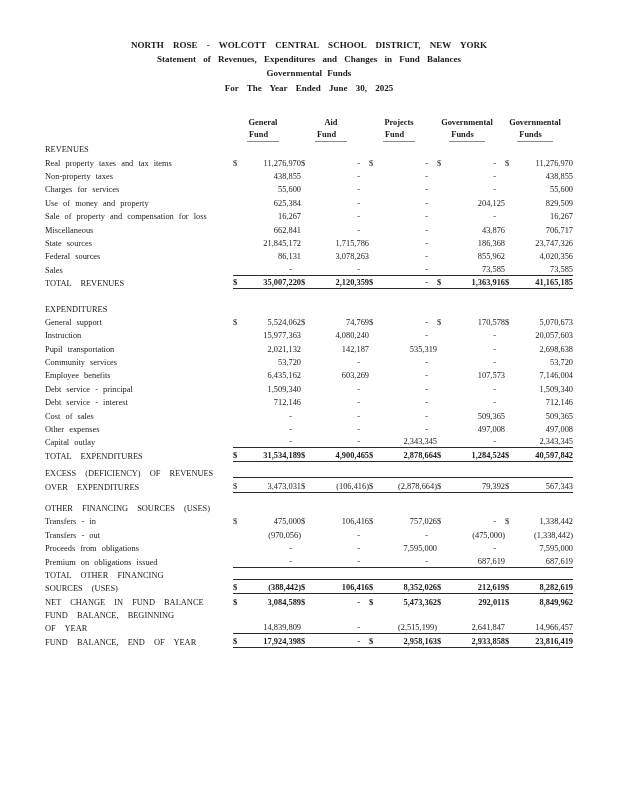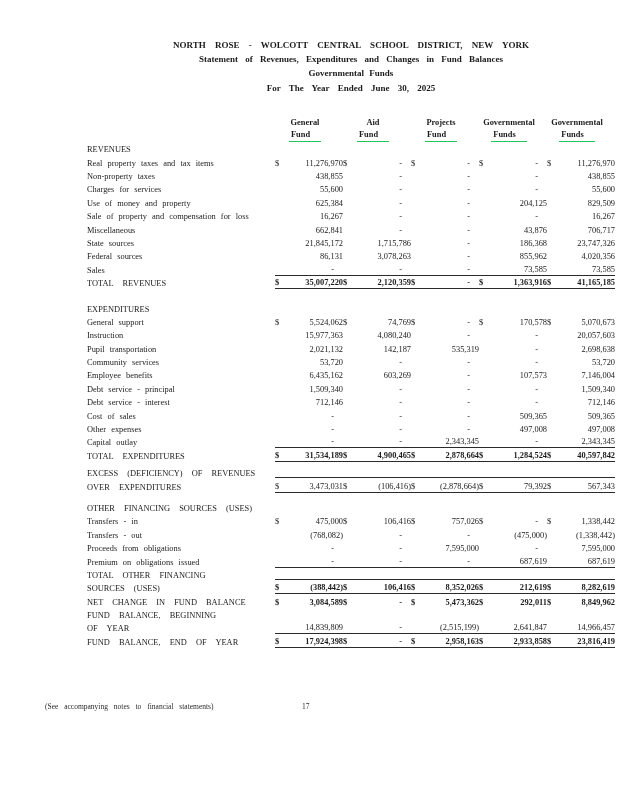--- a/index.html
+++ b/index.html
@@ -4,21 +4,21 @@
 <style>
   html,body { margin:0; padding:0; background:#ffffff; }
   .page {
     position:relative;
     width:618px; height:800px;
     background:#ffffff;
     font-family:"Liberation Serif", serif;
     color:#1b1b1b;
     overflow:hidden;
   }
-  .content { position:absolute; left:45px; top:38px; width:528px;margin-left:42px; }
+  .content { position:absolute; left:45px; top:38px; width:528px; }
 
   
   .title-block { text-align:center; font-weight:bold; font-size:9px; line-height:14.2px; color:#1b1b1b; }
   .t1 { word-spacing:7px; }
   .t2 { word-spacing:5px; }
   .t3 { word-spacing:3px; }
   .t4 { word-spacing:6px; }
 
   
   table#stmt { border-collapse:collapse; table-layout:fixed; width:528px; margin-top:20px; }
@@ -847,21 +847,21 @@
               <div class="grp">
                 <span class="cur">$</span>
                 <span class="val">1,338,442</span>
               </div>
             </td>
           </tr>
           <tr>
             <td class="lbl ind-1 ws-n">Transfers - out</td>
             <td class="amt">
               <div class="grp">
-                <span class="val">(768,082)</span>
+                <span class="val">(970,056)</span>
               </div>
             </td>
             <td class="amt">
               <div class="grp">
                 <span class="val dash">-</span>
               </div>
             </td>
             <td class="amt">
               <div class="grp">
                 <span class="val dash">-</span>
@@ -1094,17 +1094,13 @@
               <div class="grp rb ab">
                 <span class="cur">$</span>
                 <span class="val">23,816,419</span>
               </div>
             </td>
           </tr>
         </tbody>
     </table>
   </div>
 
-  <div class="footer">
-    <span class="note">(See accompanying notes to financial statements)</span>
-    <span class="pagenum">17</span>
-  </div>
 </div>
 
 </body></html>

